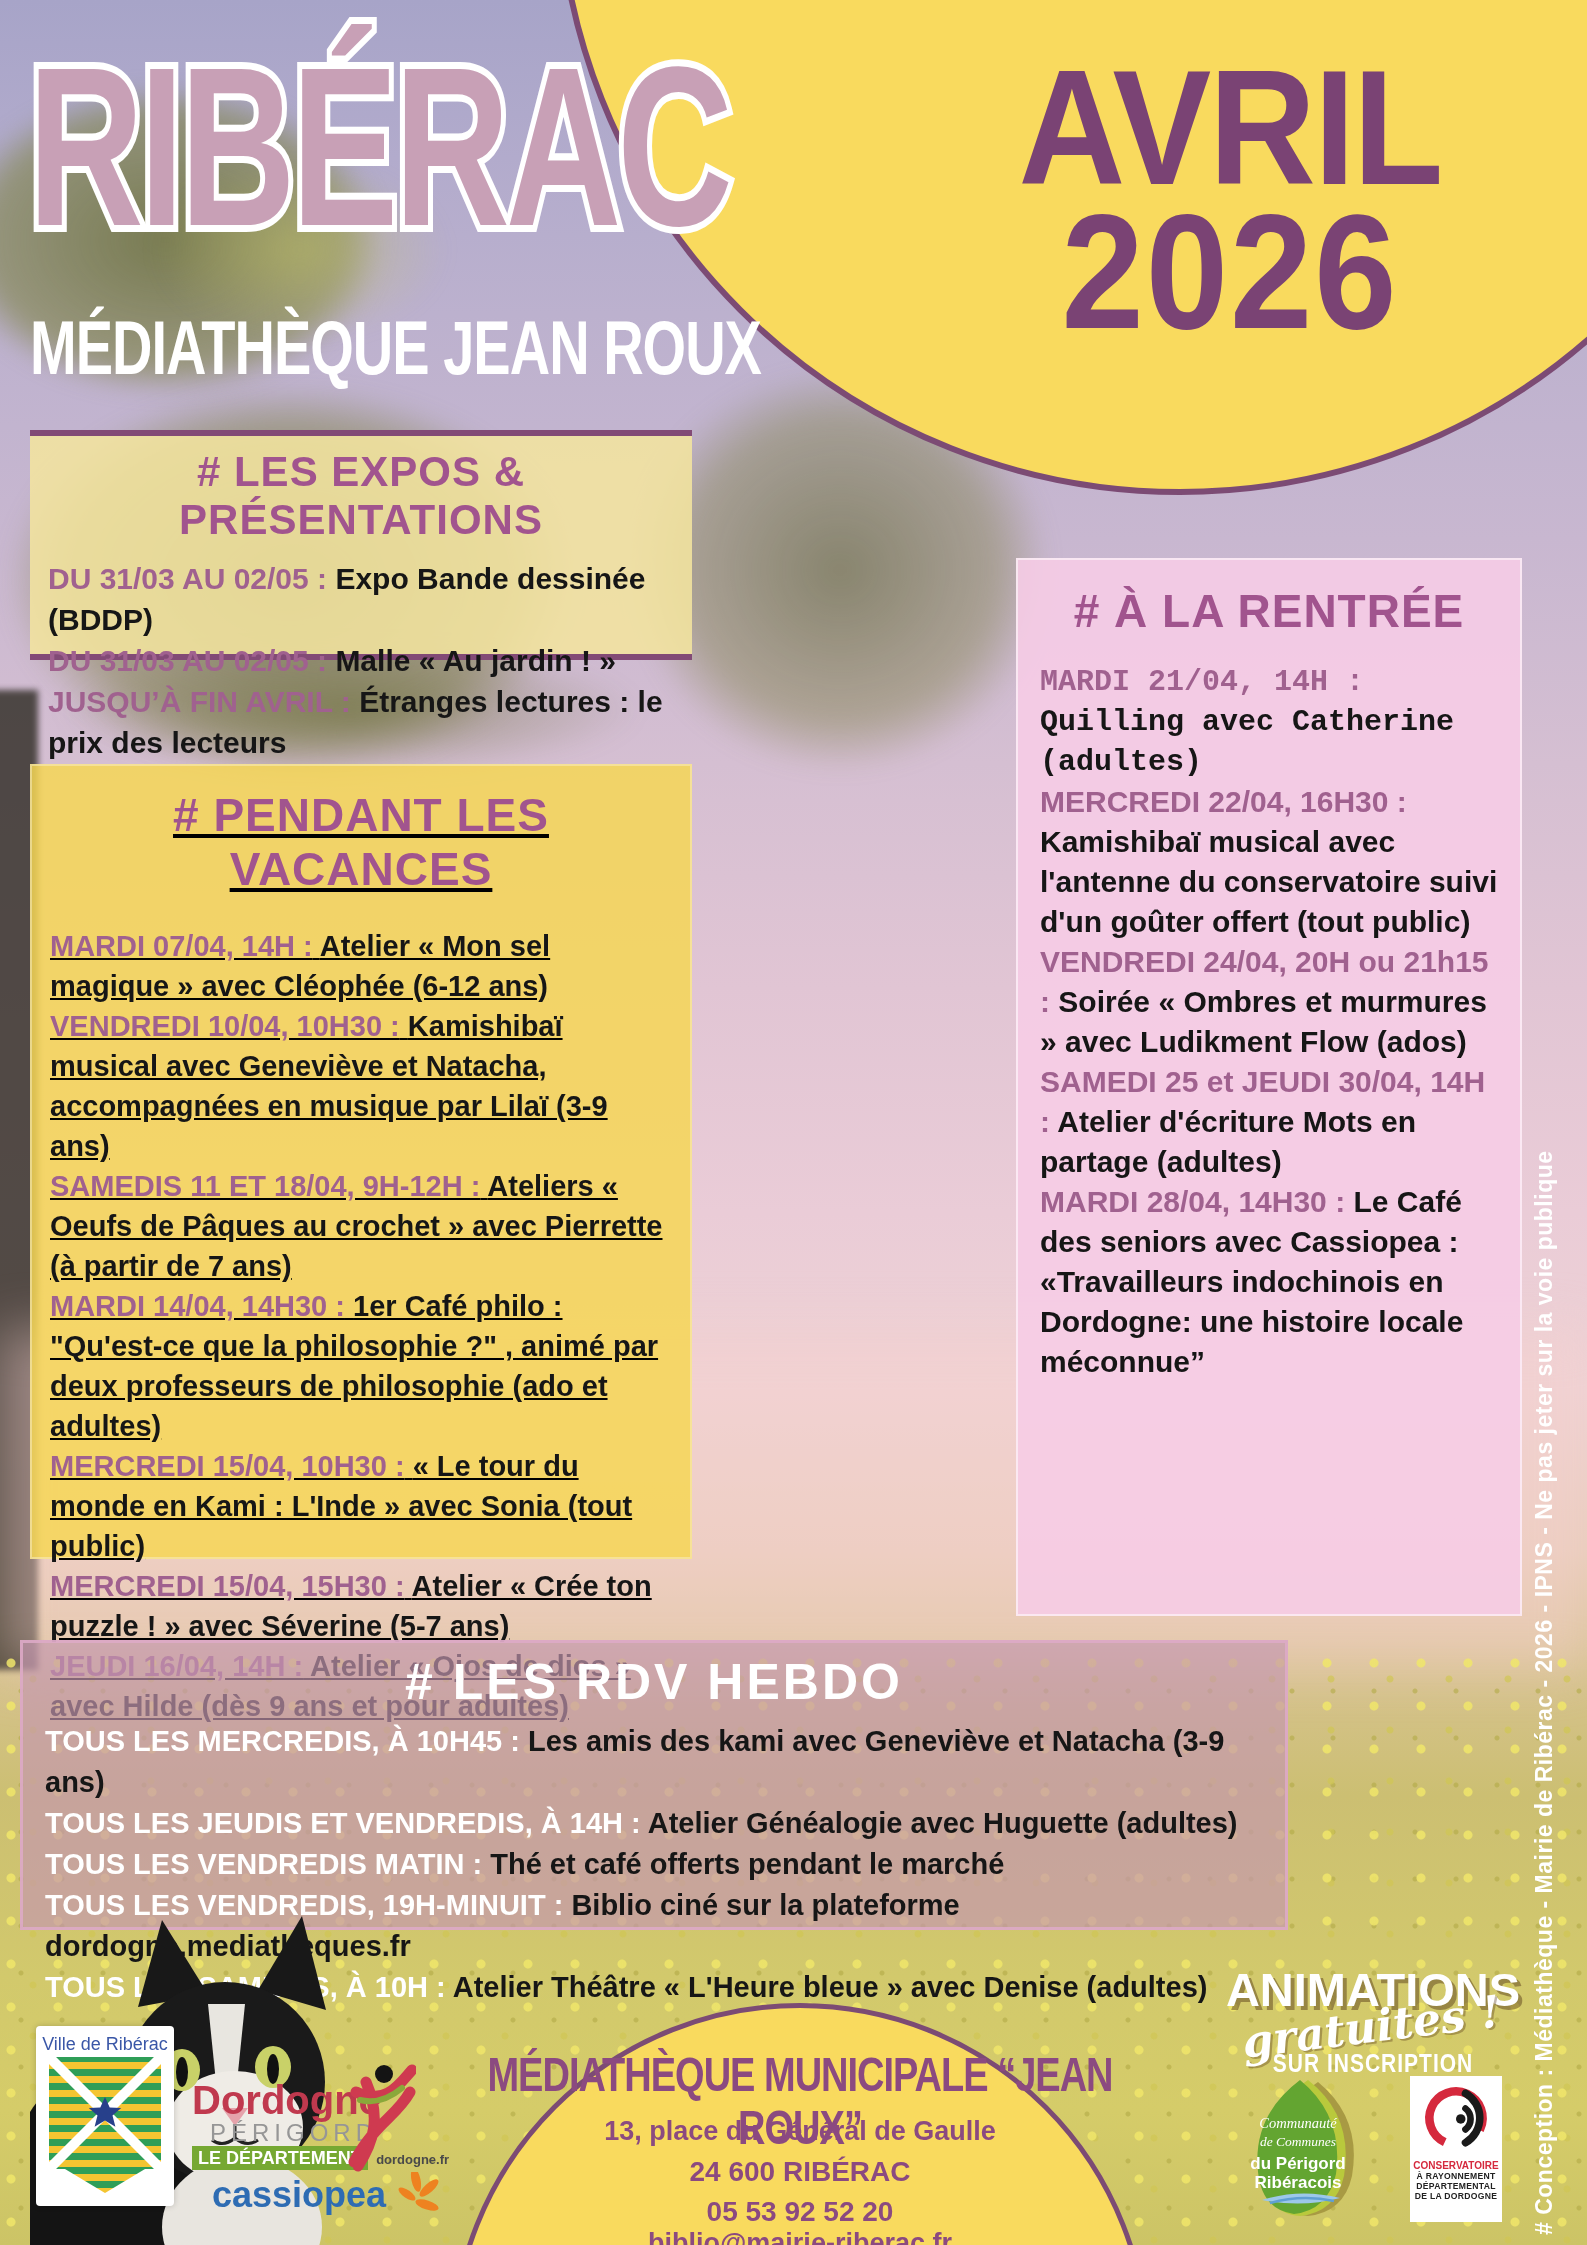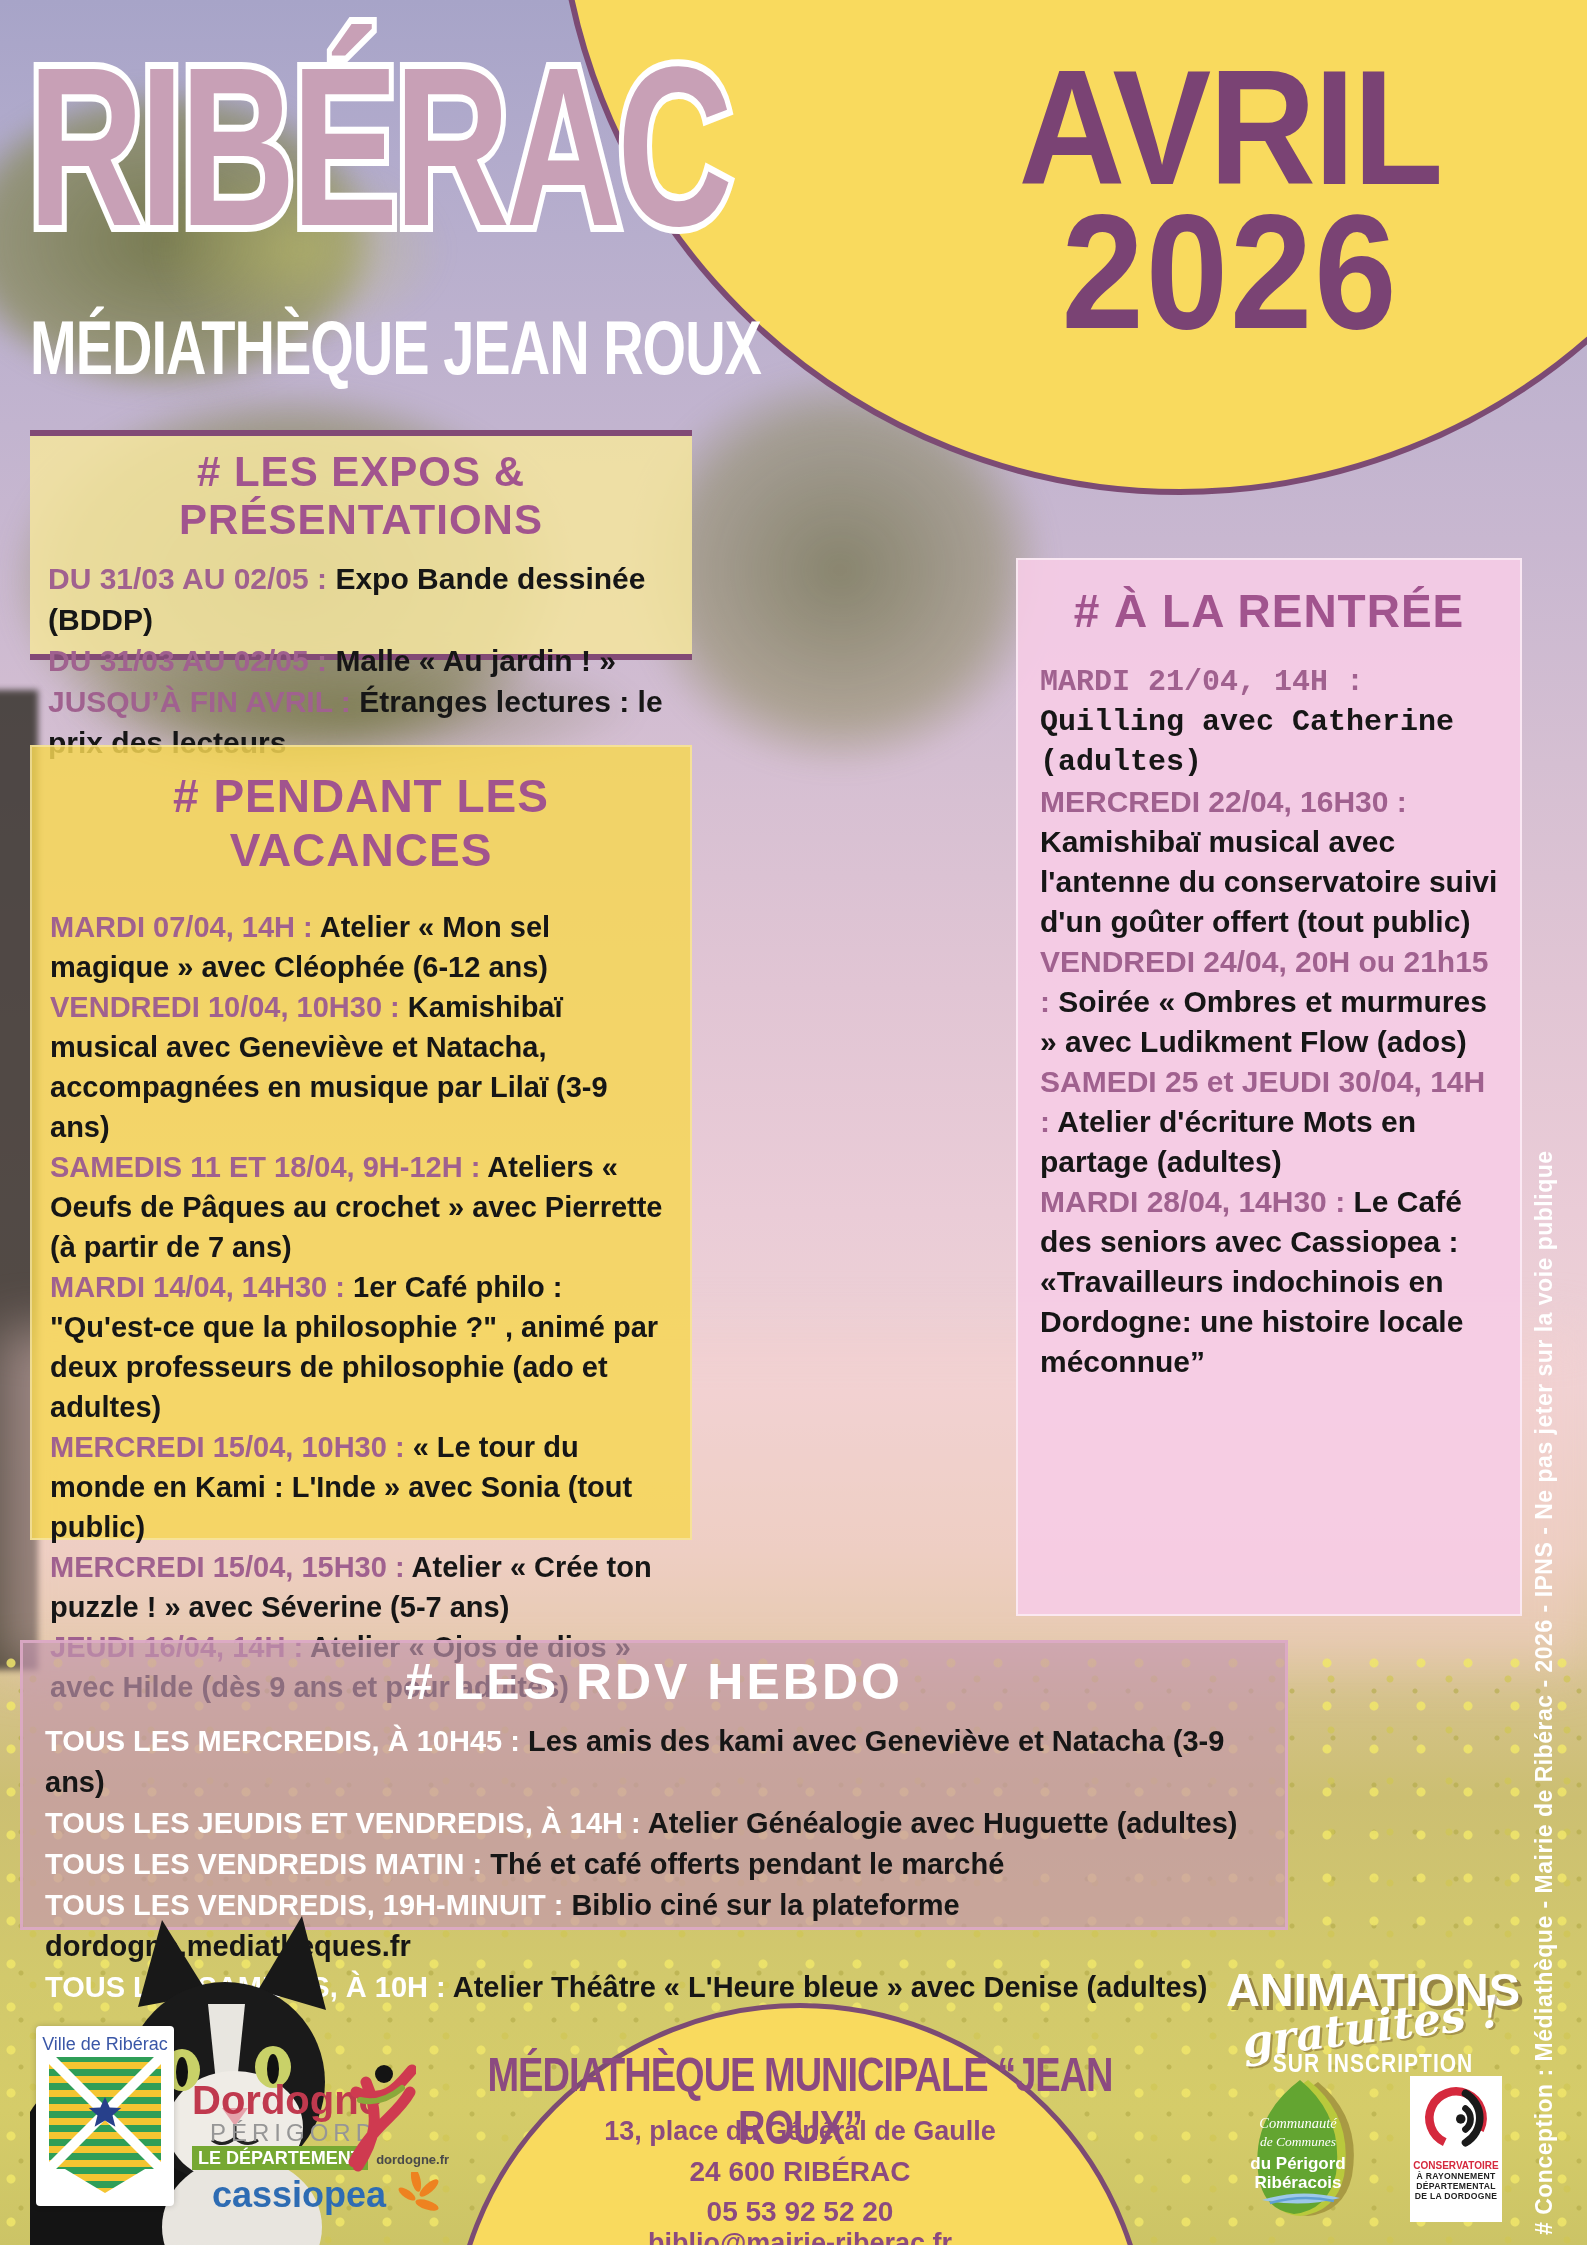--- a/index.html
+++ b/index.html
@@ -37,22 +37,22 @@
           background:#f9da5e;border:6px solid #7c4b74;box-sizing:border-box;}
   .avril{position:absolute;left:950px;top:34px;width:560px;text-align:center;font-size:148px;font-weight:bold;
          color:#7a4374;transform:scaleY(1.1);transform-origin:top center;letter-spacing:-2px;}
   .year{position:absolute;left:950px;top:178px;width:560px;text-align:center;font-size:148px;font-weight:bold;
          color:#7a4374;transform:scaleY(1.1);transform-origin:top center;letter-spacing:2px;}
 
   
   .box{position:absolute;box-sizing:border-box;}
   .box-expos{left:30px;top:430px;width:662px;height:230px;background:rgba(243,229,159,.87);
              border-top:6px solid #824a76;border-bottom:6px solid #824a76;padding:8px 18px 0;}
-  .box-vac{left:30px;top:745px;width:662px;height:795px;background:rgba(245,215,83,.84);
-           border:2px solid rgba(250,240,200,.5);padding:14px 18px 0;}
+  .box-vac{left:30px;top:764px;width:662px;height:795px;background:rgba(245,215,83,.84);
+           border:2px solid rgba(250,240,200,.5);padding:14px 18px 0;text-decoration:underline;}
   .box-rent{left:1016px;top:558px;width:506px;height:1058px;background:rgba(246,204,230,.9);
             border:2px solid rgba(255,255,255,.55);padding:16px 22px 0;}
   .box-rdv{left:20px;top:1640px;width:1268px;height:290px;background:rgba(196,150,176,.68);
            border:3px solid rgba(222,170,200,.85);padding:6px 22px 0;}
   .sec-title{font-weight:bold;color:#a1548e;text-align:center;letter-spacing:1px;}
   .box-expos .sec-title{font-size:42px;margin:4px 0 14px;}
   .box-vac .sec-title{font-size:46px;margin:8px 0 30px;}
   .box-rent .sec-title{font-size:46px;margin:8px 0 24px;}
   .box-rdv .sec-title{font-size:50px;color:#ffffff;letter-spacing:3px;margin:4px 0 10px;}
   .item{font-weight:bold;}

